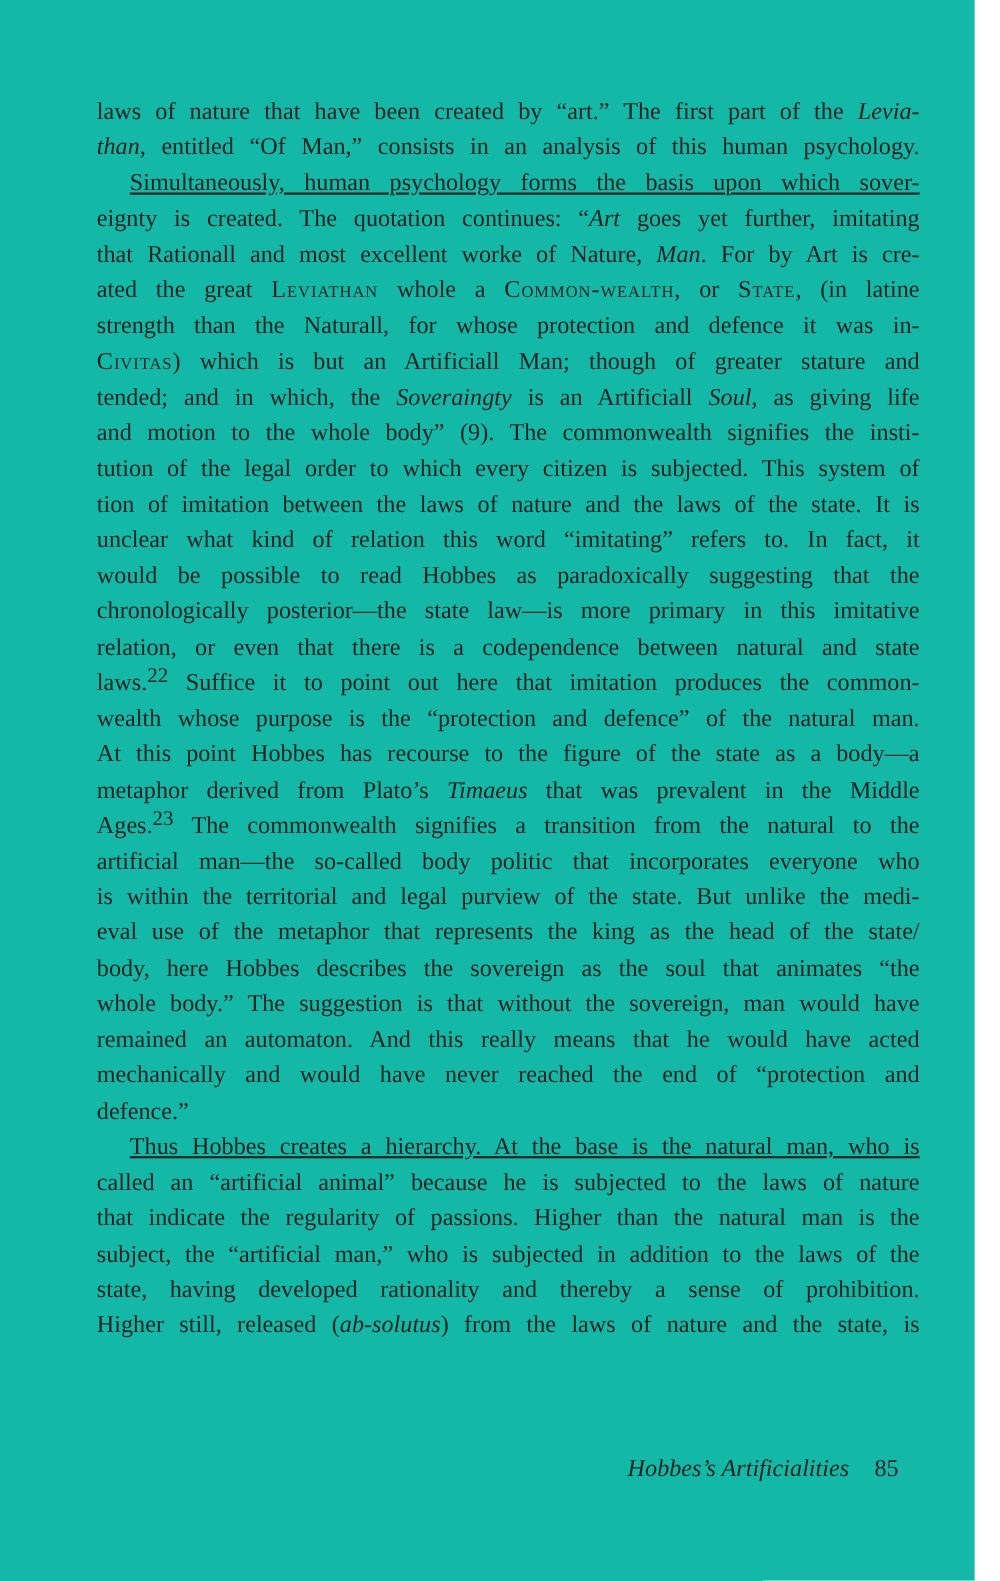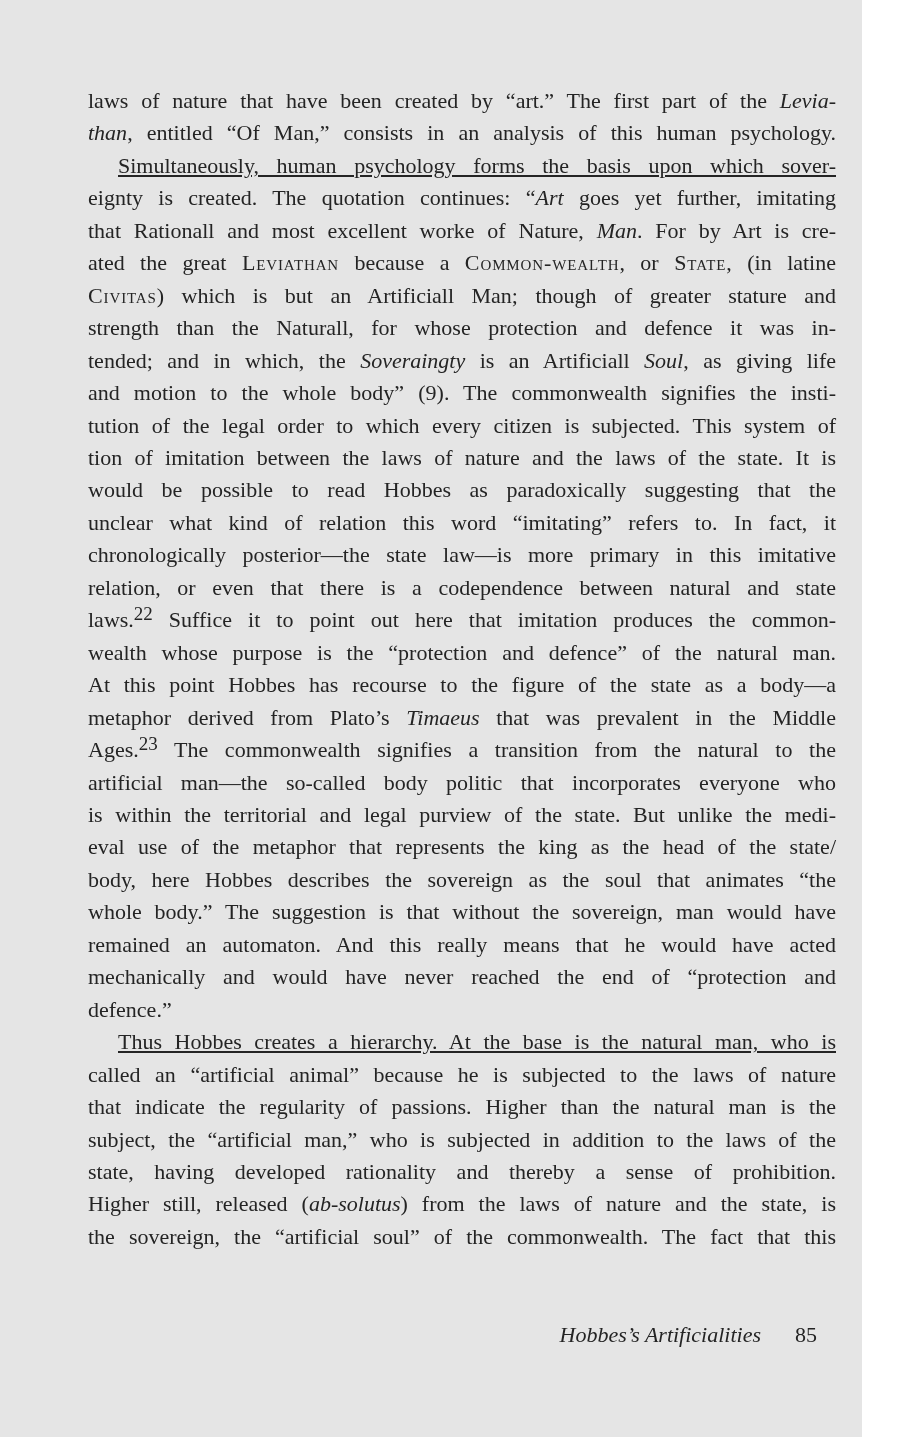--- a/index.html
+++ b/index.html
@@ -4,24 +4,25 @@
 <style>
   html, body {
     margin: 0;
     padding: 0;
     background: #ffffff;
   }
   .page {
     position: relative;
     width: 862px;
     height: 1437px;
-    background: #e5e5e5;
+    background: #14b8a6;
     font-family: "Liberation Serif", serif;
     color: #242424;
     overflow: hidden;
+    padding-left: 24px;
   }
   .text-block {
     position: absolute;
     left: 88px;
     top: 85px;
     width: 748px;
     font-size: 22px;
   }
   .para {
     margin: 0;
@@ -64,46 +65,46 @@
   .footer-inner {
     display: inline-block;
     padding-right: 19px;
   }
   .running-head {
     font-style: italic;
     text-align: right;
   }
   .page-number {
     font-style: normal;
-    margin-left: 34px;
+    margin-left: 23px;
   }
 </style>
 </head>
 <body>
 
 <div class="page">
 
   <div class="text-block">
       <div class="para">
         <div class="line"><span class="seg">laws of nature that have been created by “art.” The first part of the </span><span class="seg-i">Levia-</span></div>
         <div class="line"><span class="seg-i">than</span><span class="seg">, entitled “Of Man,” consists in an analysis of this human psychology.</span></div>
       </div>
       <div class="para">
         <div class="line indent"><span class="seg">Simultaneously, human psychology forms the basis upon which sover-</span></div>
         <div class="line"><span class="seg">eignty is created. The quotation continues: “</span><span class="seg-i">Art</span><span class="seg"> goes yet further, imitating</span></div>
         <div class="line"><span class="seg">that Rationall and most excellent worke of Nature, </span><span class="seg-i">Man</span><span class="seg">. For by Art is cre-</span></div>
-        <div class="line"><span class="seg">ated the great </span><span class="seg-sc">Leviathan</span><span class="seg"> because a </span><span class="seg-sc">Common-wealth</span><span class="seg">, or </span><span class="seg-sc">State</span><span class="seg">, (in latine</span></div>
+        <div class="line"><span class="seg">ated the great </span><span class="seg-sc">Leviathan</span><span class="seg"> whole a </span><span class="seg-sc">Common-wealth</span><span class="seg">, or </span><span class="seg-sc">State</span><span class="seg">, (in latine</span></div>
+        <div class="line"><span class="seg">strength than the Naturall, for whose protection and defence it was in-</span></div>
         <div class="line"><span class="seg-sc">Civitas</span><span class="seg">) which is but an Artificiall Man; though of greater stature and</span></div>
-        <div class="line"><span class="seg">strength than the Naturall, for whose protection and defence it was in-</span></div>
         <div class="line"><span class="seg">tended; and in which, the </span><span class="seg-i">Soveraingty</span><span class="seg"> is an Artificiall </span><span class="seg-i">Soul</span><span class="seg">, as giving life</span></div>
         <div class="line"><span class="seg">and motion to the whole body” (9). The commonwealth signifies the insti-</span></div>
         <div class="line"><span class="seg">tution of the legal order to which every citizen is subjected. This system of</span></div>
         <div class="line"><span class="seg">tion of imitation between the laws of nature and the laws of the state. It is</span></div>
+        <div class="line"><span class="seg">unclear what kind of relation this word “imitating” refers to. In fact, it</span></div>
         <div class="line"><span class="seg">would be possible to read Hobbes as paradoxically suggesting that the</span></div>
-        <div class="line"><span class="seg">unclear what kind of relation this word “imitating” refers to. In fact, it</span></div>
         <div class="line"><span class="seg">chronologically posterior—the state law—is more primary in this imitative</span></div>
         <div class="line"><span class="seg">relation, or even that there is a codependence between natural and state</span></div>
         <div class="line"><span class="seg">laws.</span><span class="seg-sup">22</span><span class="seg"> Suffice it to point out here that imitation produces the common-</span></div>
         <div class="line"><span class="seg">wealth whose purpose is the “protection and defence” of the natural man.</span></div>
         <div class="line"><span class="seg">At this point Hobbes has recourse to the figure of the state as a body—a</span></div>
         <div class="line"><span class="seg">metaphor derived from Plato’s </span><span class="seg-i">Timaeus</span><span class="seg"> that was prevalent in the Middle</span></div>
         <div class="line"><span class="seg">Ages.</span><span class="seg-sup">23</span><span class="seg"> The commonwealth signifies a transition from the natural to the</span></div>
         <div class="line"><span class="seg">artificial man—the so-called body politic that incorporates everyone who</span></div>
         <div class="line"><span class="seg">is within the territorial and legal purview of the state. But unlike the medi-</span></div>
         <div class="line"><span class="seg">eval use of the metaphor that represents the king as the head of the state/</span></div>
@@ -113,21 +114,20 @@
         <div class="line"><span class="seg">mechanically and would have never reached the end of “protection and</span></div>
         <div class="line no-just"><span class="seg">defence.”</span></div>
       </div>
       <div class="para">
         <div class="line indent"><span class="seg">Thus Hobbes creates a hierarchy. At the base is the natural man, who is</span></div>
         <div class="line"><span class="seg">called an “artificial animal” because he is subjected to the laws of nature</span></div>
         <div class="line"><span class="seg">that indicate the regularity of passions. Higher than the natural man is the</span></div>
         <div class="line"><span class="seg">subject, the “artificial man,” who is subjected in addition to the laws of the</span></div>
         <div class="line"><span class="seg">state, having developed rationality and thereby a sense of prohibition.</span></div>
         <div class="line"><span class="seg">Higher still, released (</span><span class="seg-i">ab-solutus</span><span class="seg">) from the laws of nature and the state, is</span></div>
-        <div class="line"><span class="seg">the sovereign, the “artificial soul” of the commonwealth. The fact that this</span></div>
       </div>
     </div>
 
   <div class="footer">
     <span class="footer-inner">
       <span class="running-head">Hobbes’s Artificialities</span><span class="page-number">85</span>
     </span>
   </div>
 
 </div>

